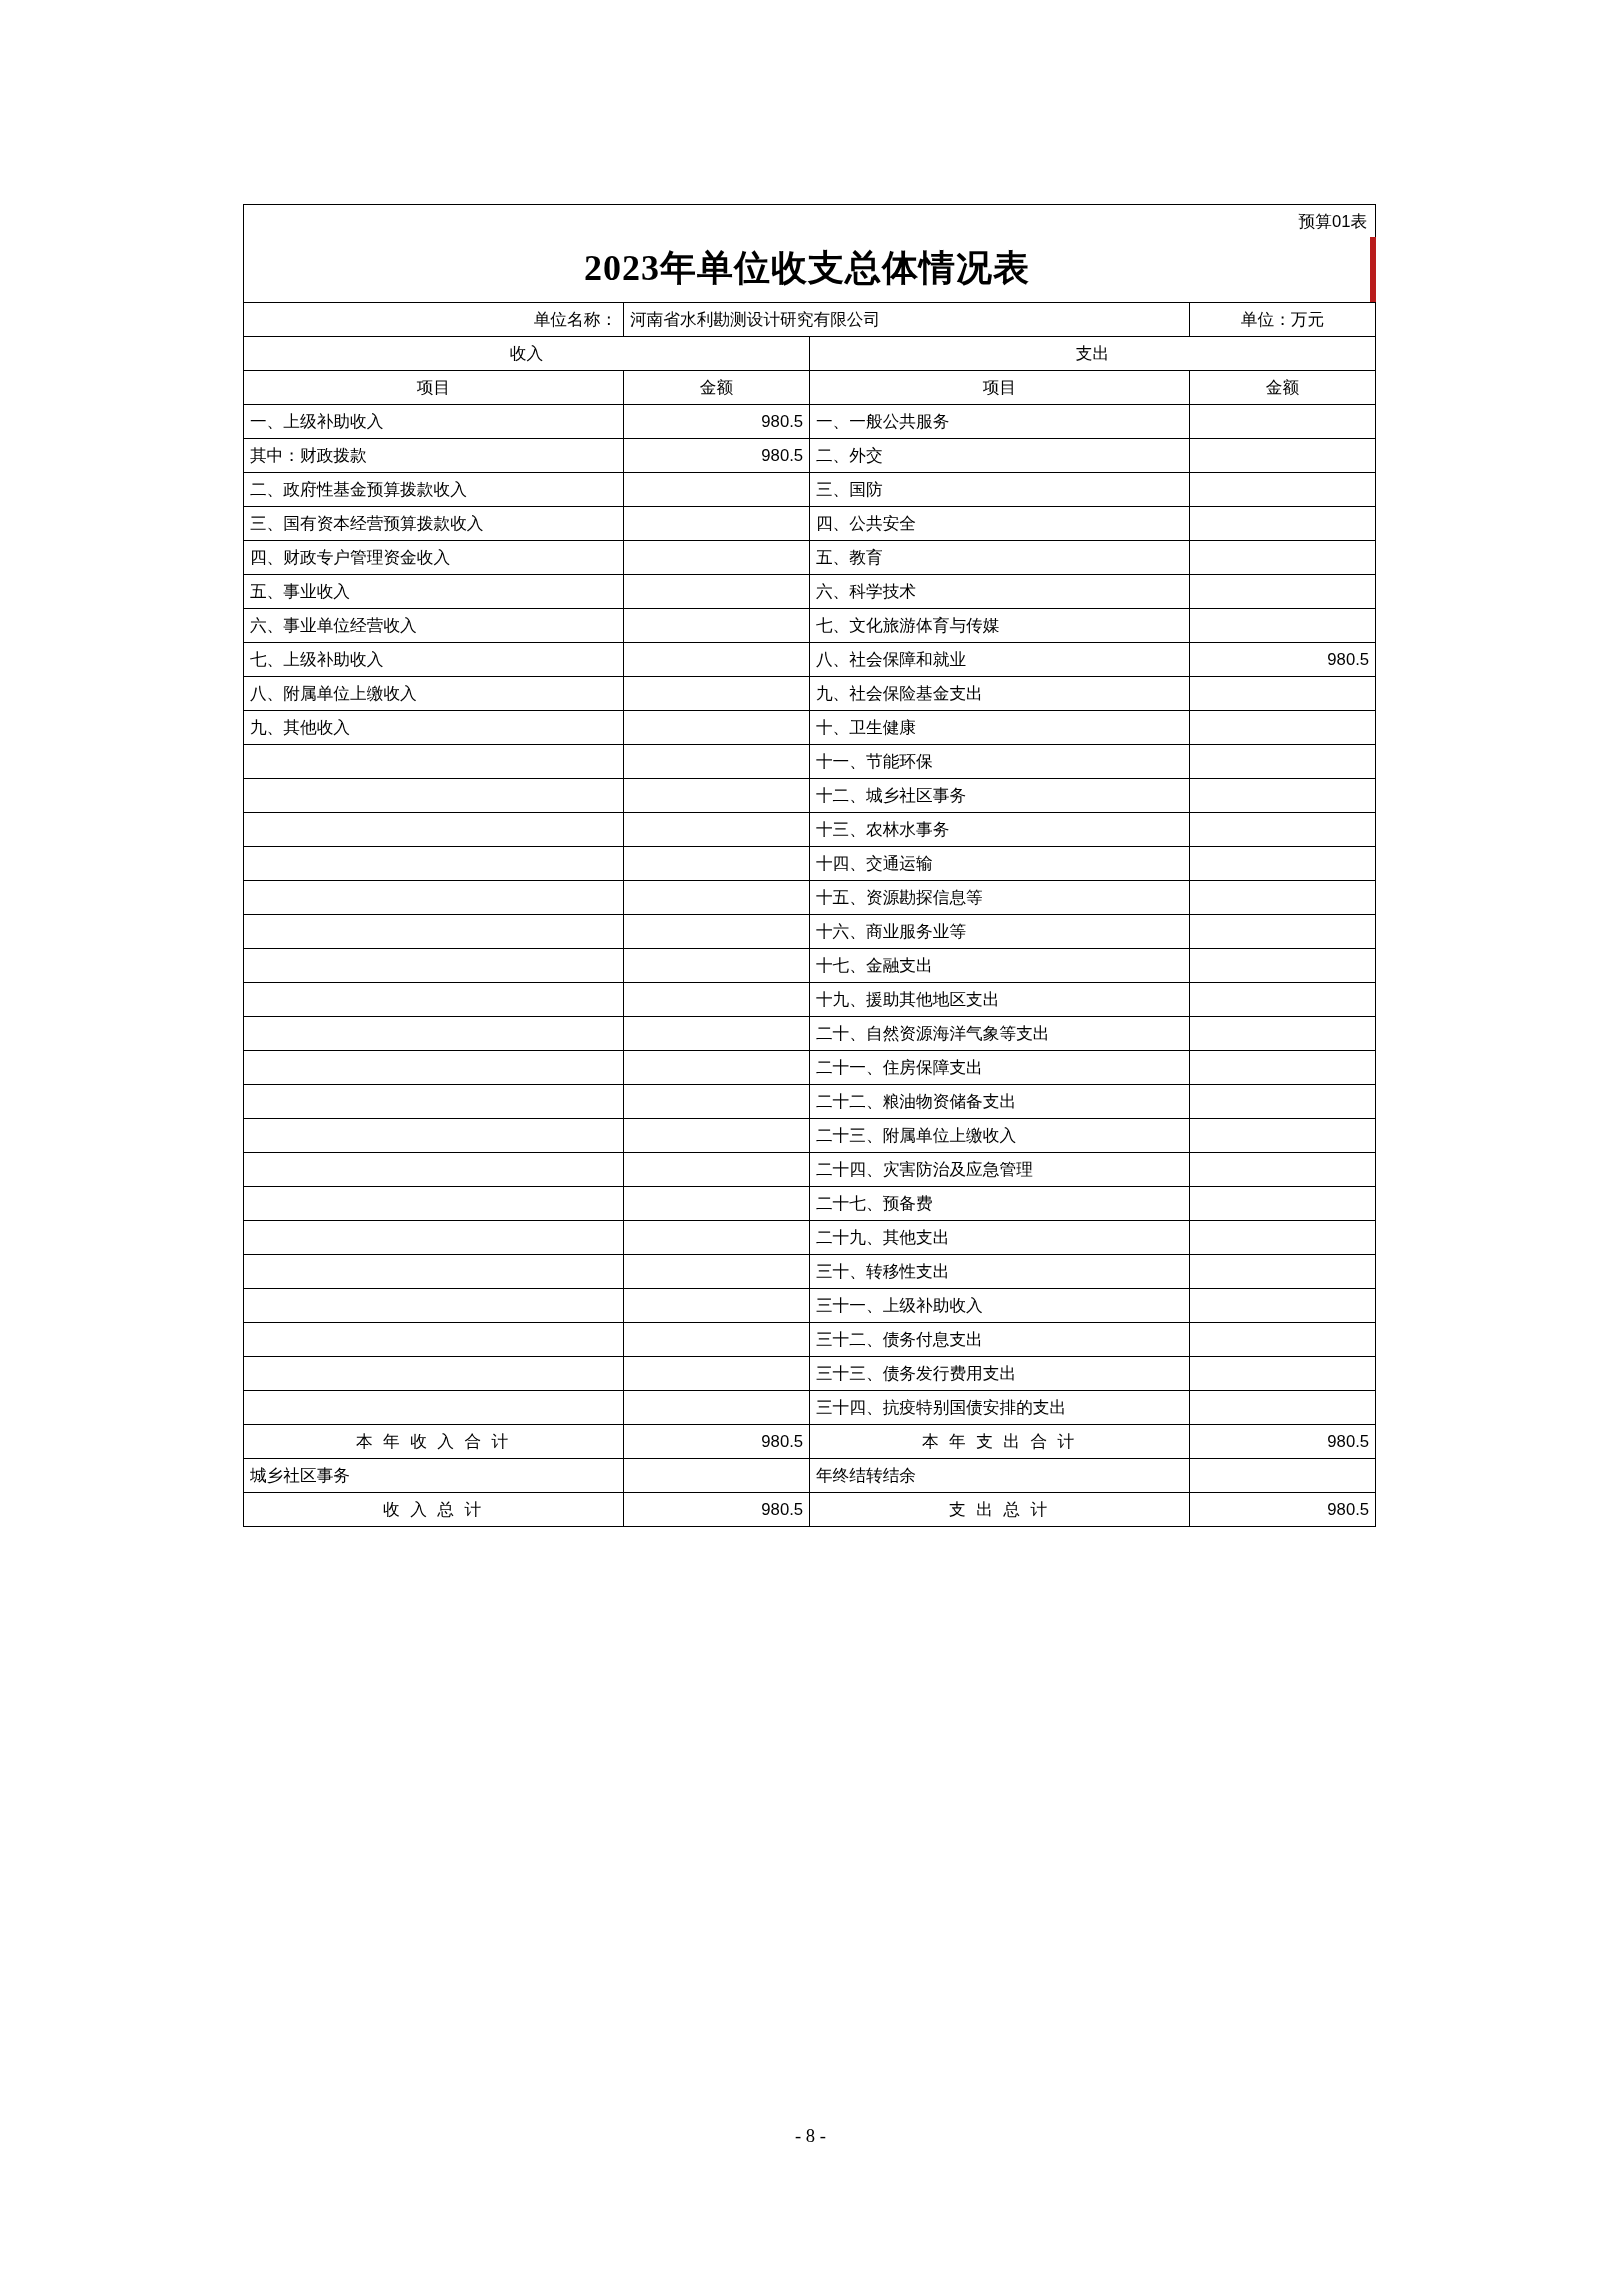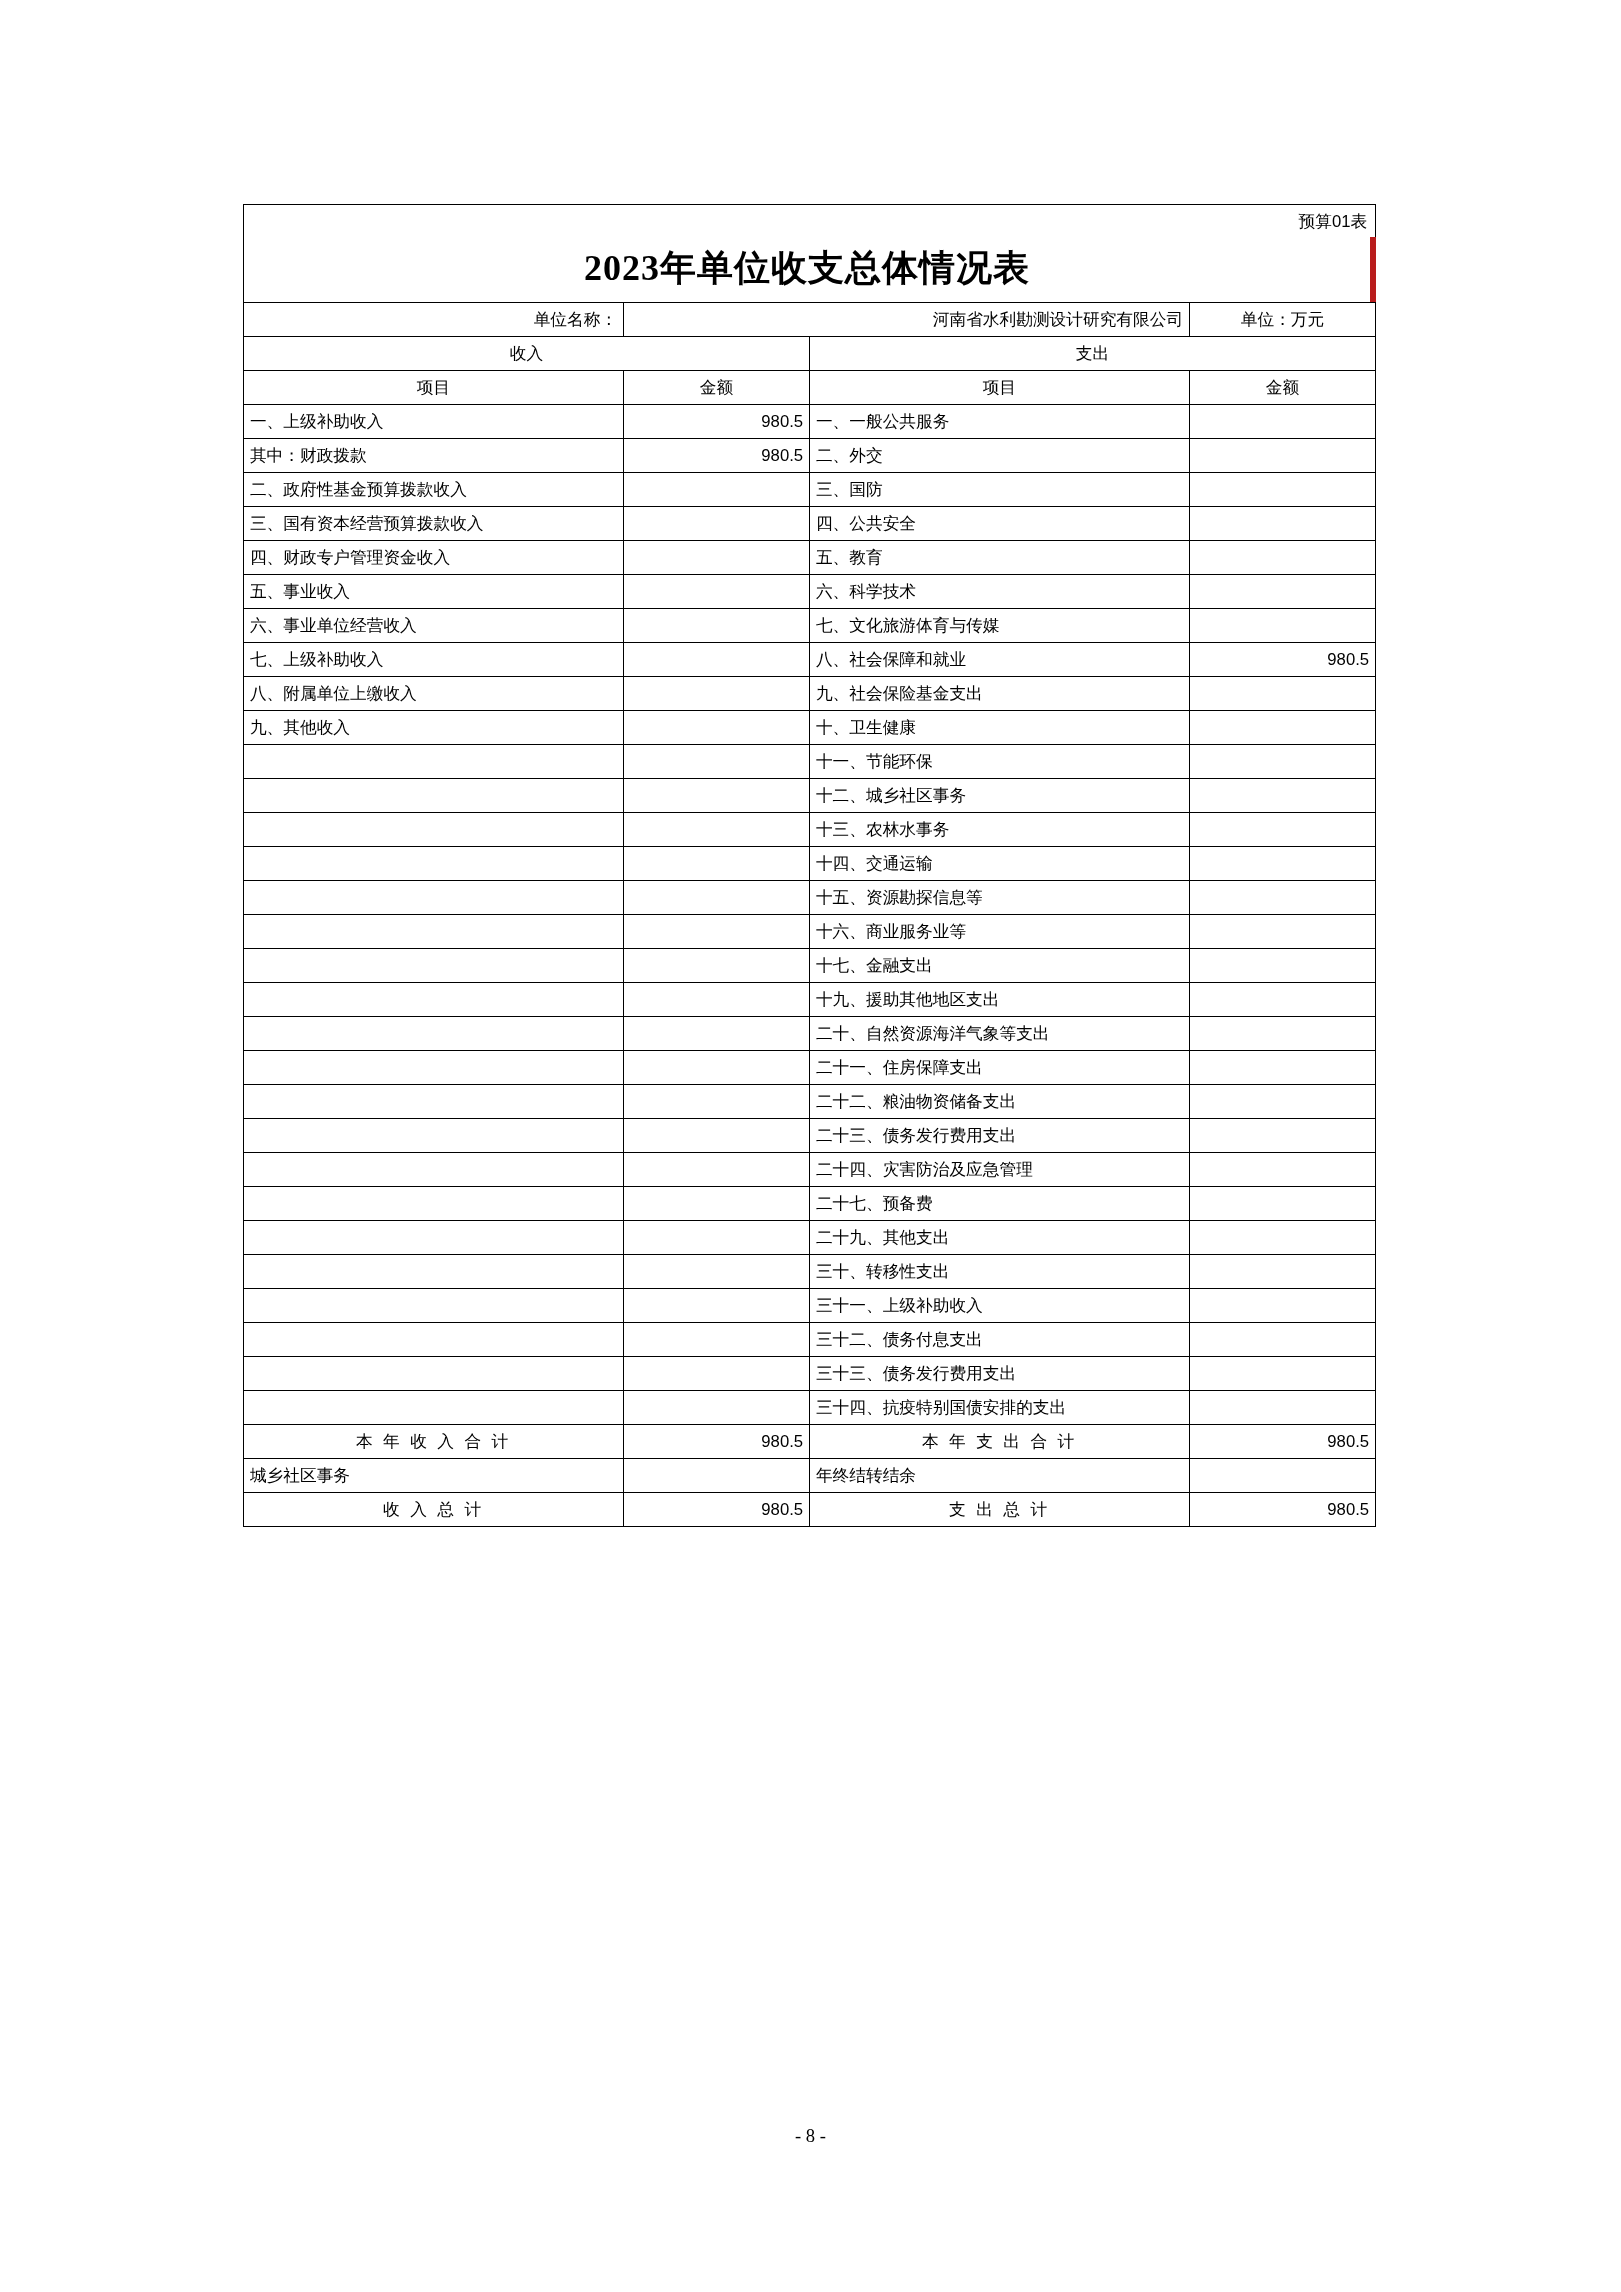--- a/index.html
+++ b/index.html
@@ -76,21 +76,21 @@
     white-space: nowrap;
   }
   .c-item { width: 380px; }
   .c-amt  { width: 186px; }
   .unit-name-label {
     text-align: right;
     padding-right: 9.8px;
     font-size: 16.7px;
   }
   .unit-name-val {
-    text-align: right;
+    text-align: left;
     font-size: 16.7px;
     margin-top: 31px;
   }
   .unit-right {
     text-align: center;
     font-size: 16.7px;
   }
   .hdr-center {
     text-align: center;
   }
@@ -274,21 +274,21 @@
         </tr>
         <tr>
           <td class="left"></td>
           <td class="num"></td>
           <td class="left">二十二、粮油物资储备支出</td>
           <td class="num"></td>
         </tr>
         <tr>
           <td class="left"></td>
           <td class="num"></td>
-          <td class="left">二十三、债务发行费用支出</td>
+          <td class="left">二十三、附属单位上缴收入</td>
           <td class="num"></td>
         </tr>
         <tr>
           <td class="left"></td>
           <td class="num"></td>
           <td class="left">二十四、灾害防治及应急管理</td>
           <td class="num"></td>
         </tr>
         <tr>
           <td class="left"></td>

